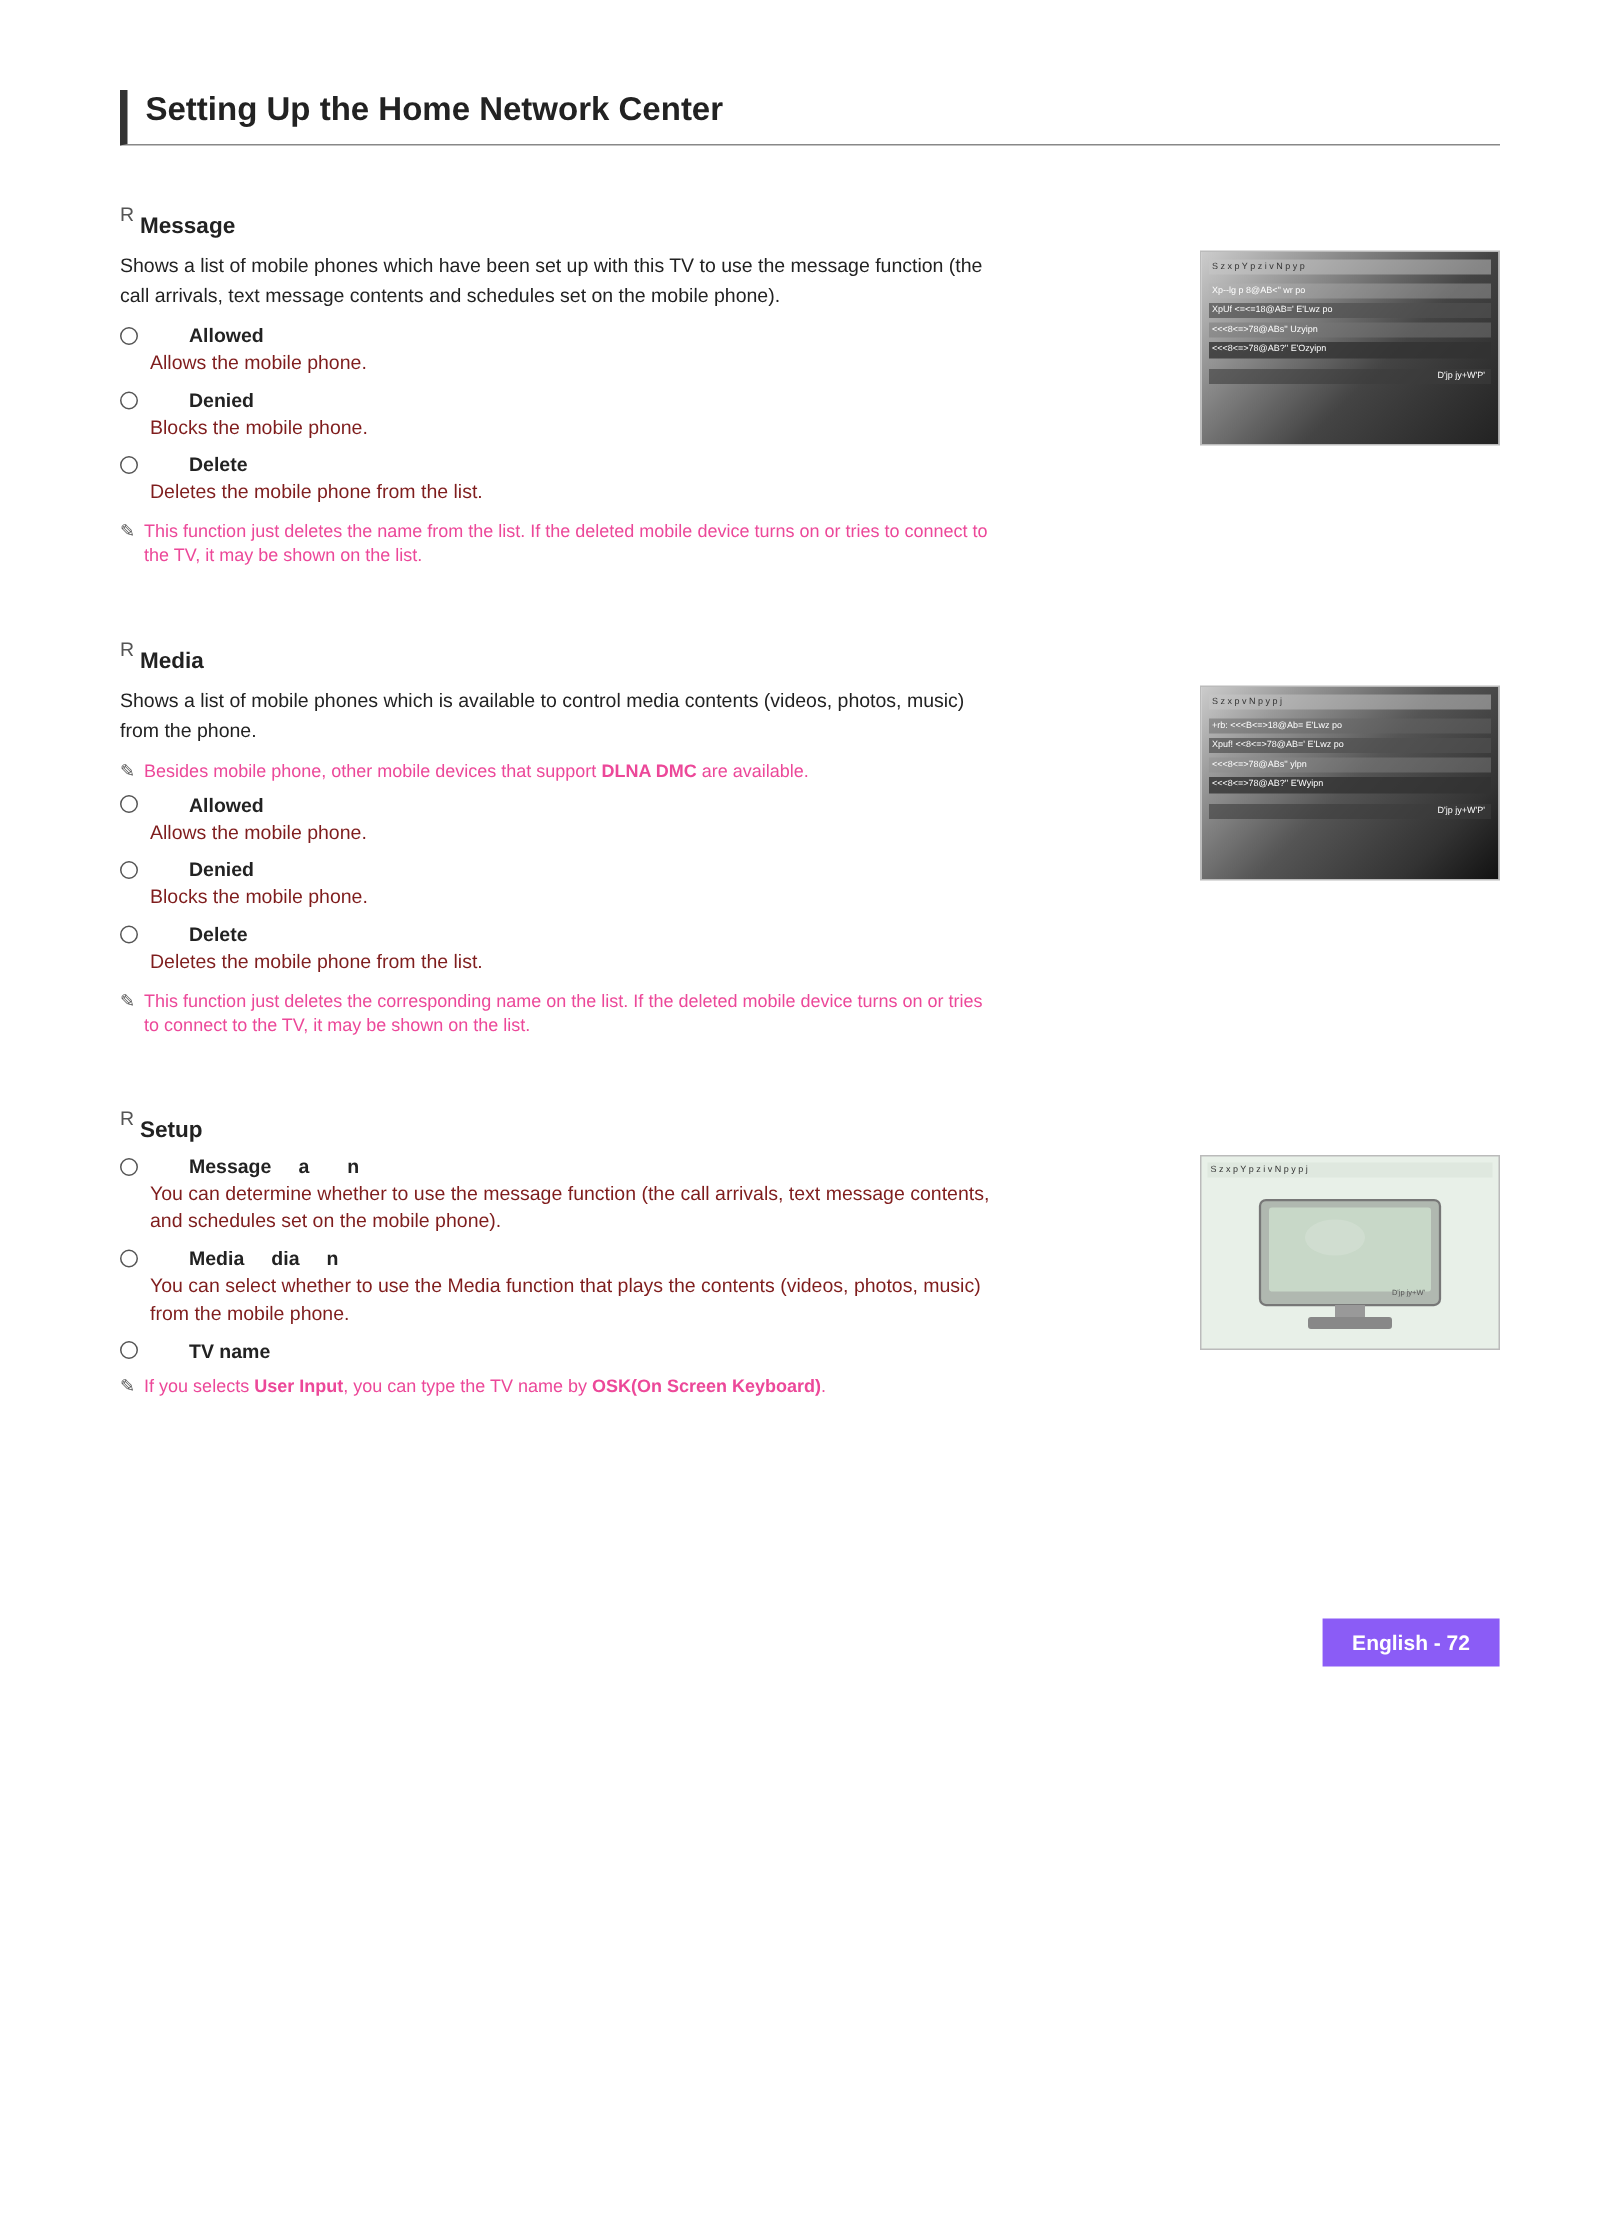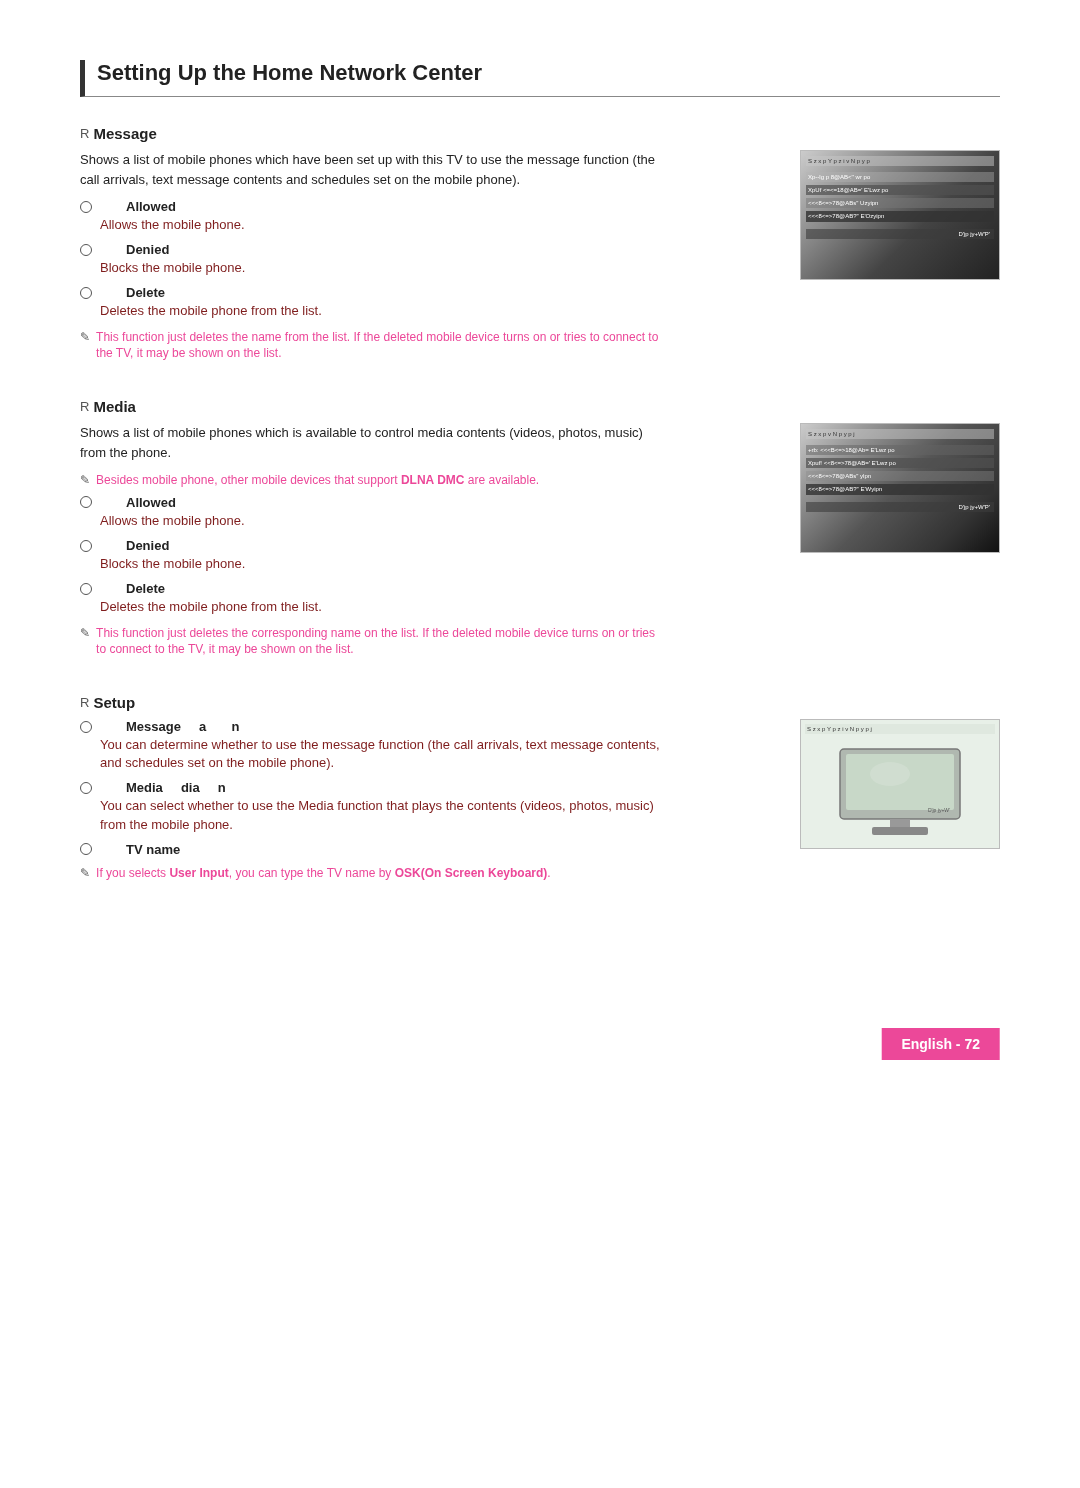--- a/index.html
+++ b/index.html
@@ -37,20 +37,21 @@
     .r-marker {
       font-size: 13px;
       color: #555;
       margin-right: 4px;
       font-style: normal;
     }
 
     .section-title {
       font-size: 15px;
       font-weight: bold;
+      margin-top: 17px;
     }
 
     .section-body {
       display: flex;
       justify-content: space-between;
       align-items: flex-start;
     }
 
     .section-content {
       flex: 1;
@@ -179,21 +180,21 @@
     .screen-line.dark {
       background: rgba(0,0,0,0.5);
       color: rgba(255,255,255,0.9);
     }
 
     .footer {
       text-align: left;
       margin-top: 80px;
       font-size: 14px;
       font-weight: bold;
-      background: #ec4899;
+      background: #8b5cf6;
       color: #fff;
       padding: 8px 20px;
       display: inline-block;
       position: relative;
       left: 50%;
       transform: translateX(-50%);
     }
   </style>
 </head>
 <body>

